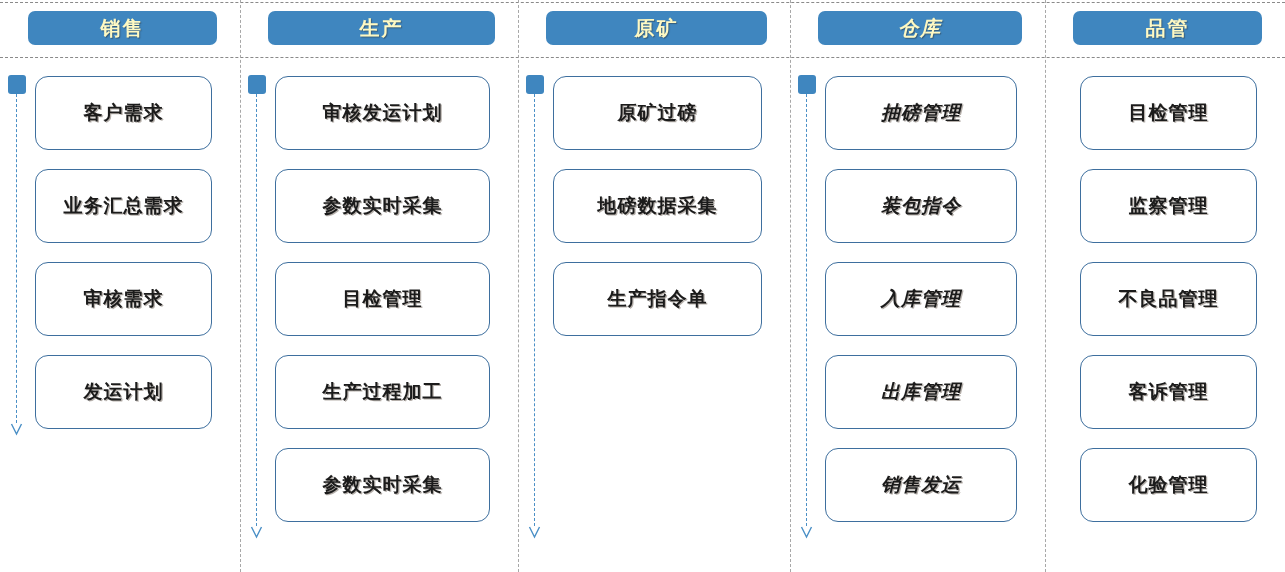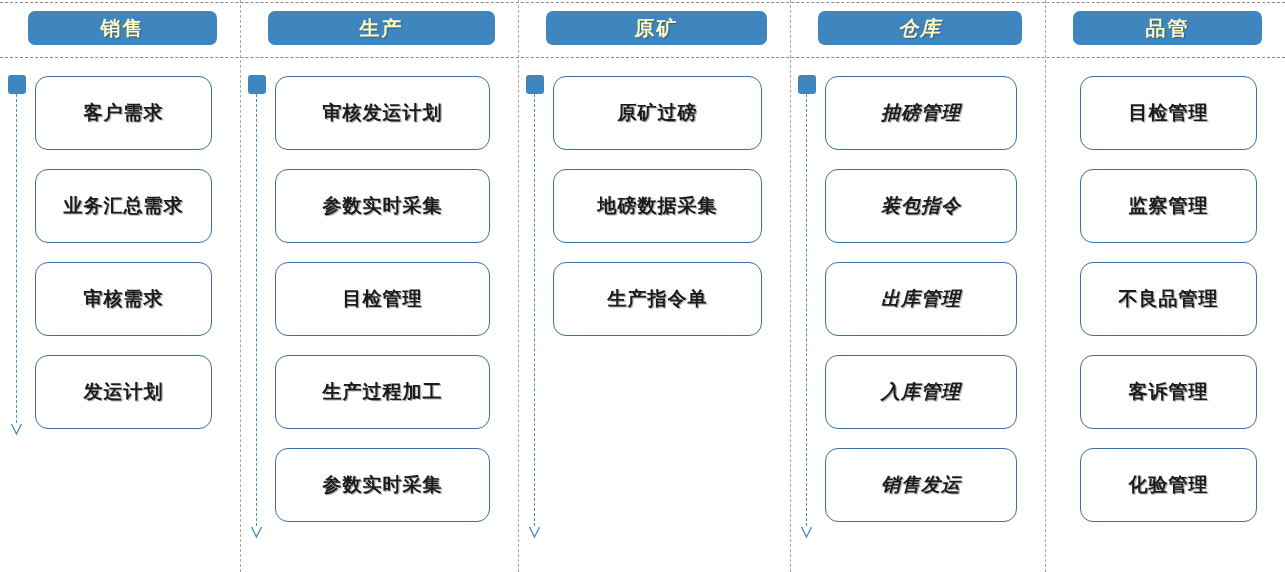--- a/index.html
+++ b/index.html
@@ -227,24 +227,24 @@
           </div>
         </div>
         <div class="cards">
           <div class="card">
             <span class="card-label">抽磅管理</span>
           </div>
           <div class="card">
             <span class="card-label">装包指令</span>
           </div>
           <div class="card">
+            <span class="card-label">入库管理</span>
+          </div>
+          <div class="card">
             <span class="card-label">出库管理</span>
-          </div>
-          <div class="card">
-            <span class="card-label">入库管理</span>
           </div>
           <div class="card">
             <span class="card-label">销售发运</span>
           </div>
         </div>
       </div>
       <div class="column" style="left: 1045px; width: 240px;">
         <div class="col-header">品管</div>
         <div class="cards">
           <div class="card">

